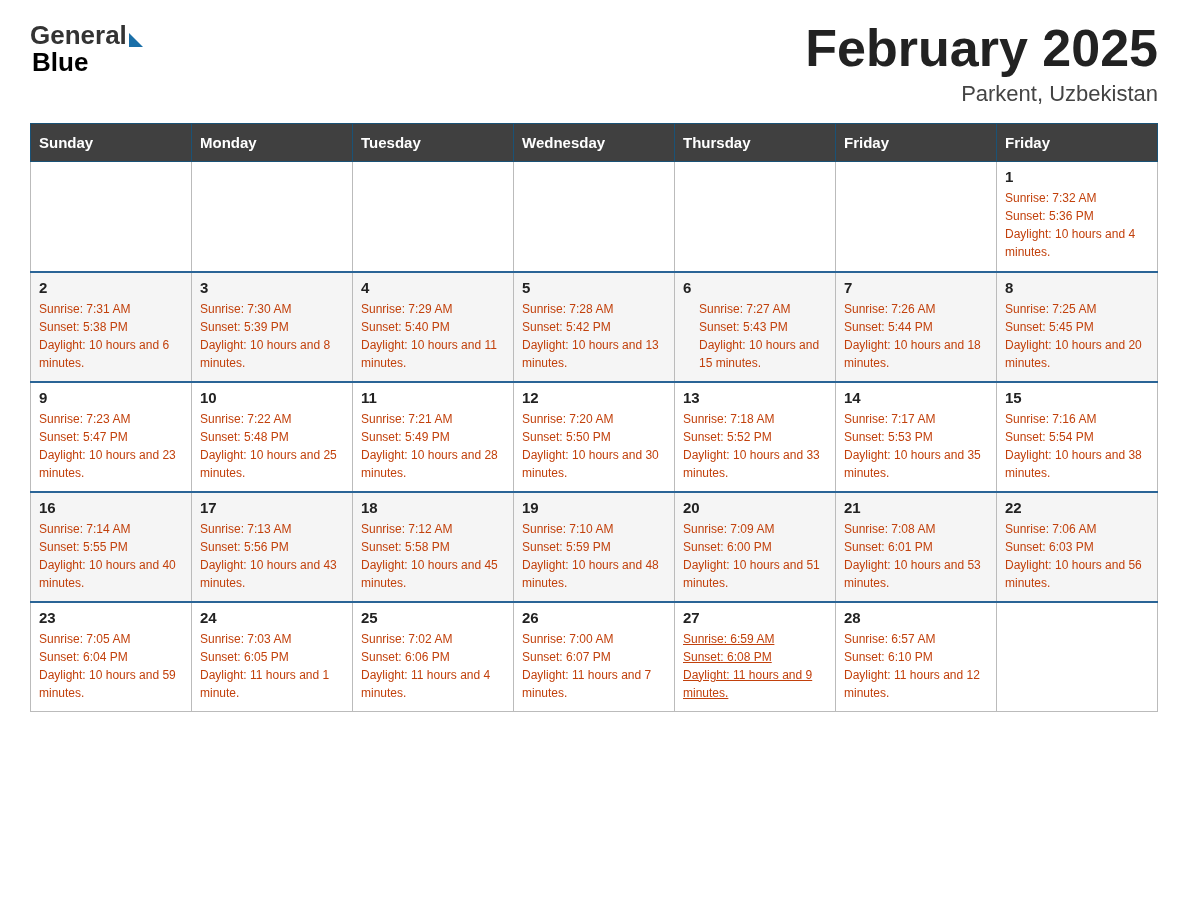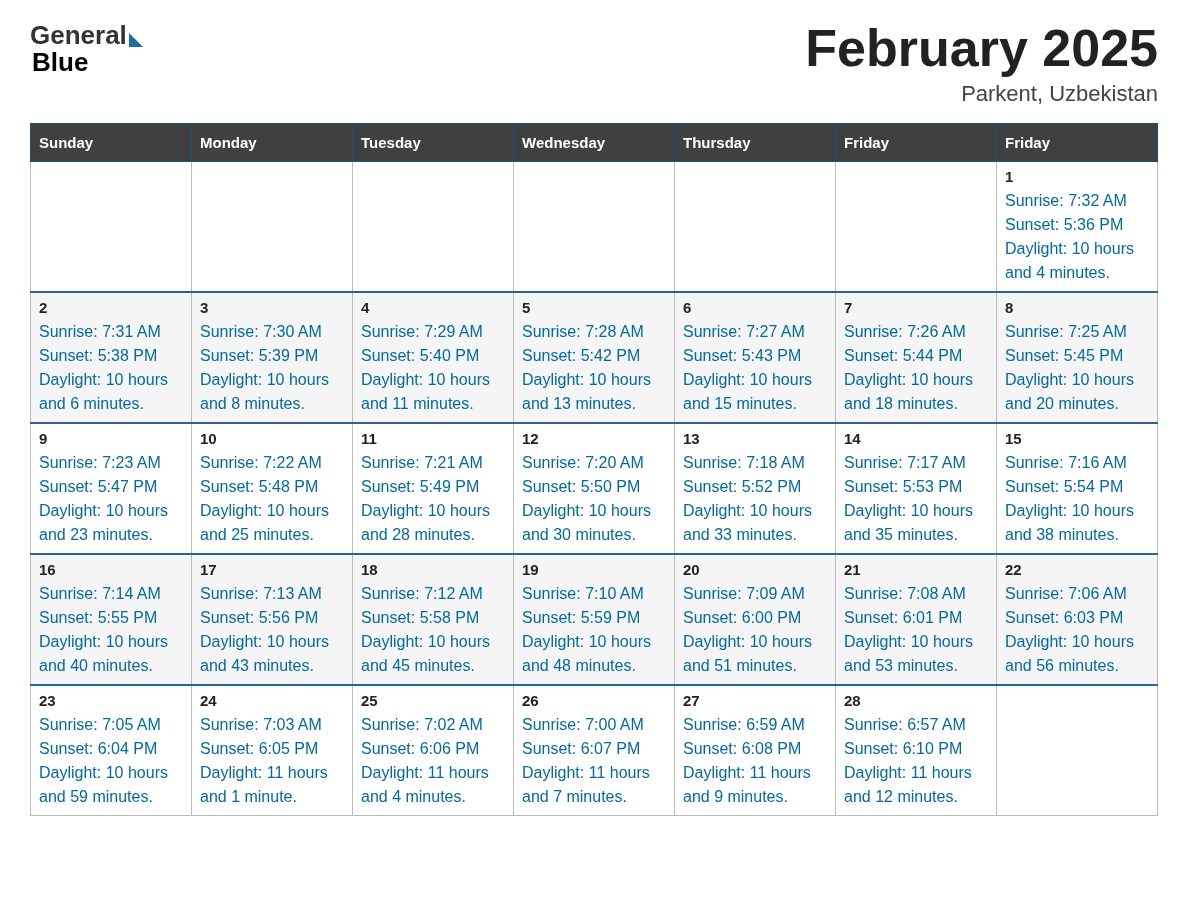--- a/index.html
+++ b/index.html
@@ -82,22 +82,22 @@
       min-height: 110px;
       height: 110px;
     }
     .day-number {
       font-size: 15px;
       font-weight: bold;
       color: #222;
       margin-bottom: 4px;
     }
     .day-info {
-      font-size: 16px;
-      color: #0369a1;
+      font-size: 12px;
+      color: #c2410c;
       line-height: 1.5;
     }
     .empty-cell {
       background: #f9f9f9;
     }
     .calendar tbody tr:nth-child(odd) td {
       background: #fff;
     }
     .calendar tbody tr:nth-child(even) td {
       background: #f5f5f5;
@@ -170,21 +170,21 @@
 Daylight: 10 hours and 11 minutes.</div>
         </td>
         <td>
           <div class="day-number">5</div>
           <div class="day-info" style="white-space: pre-line;">Sunrise: 7:28 AM
 Sunset: 5:42 PM
 Daylight: 10 hours and 13 minutes.</div>
         </td>
         <td>
           <div class="day-number">6</div>
-          <div class="day-info" style="white-space: pre-line;">Sunrise: 7:27 AM
+          <div class="day-info" style="white-space: pre-line; margin-left: 16px;">Sunrise: 7:27 AM
 Sunset: 5:43 PM
 Daylight: 10 hours and 15 minutes.</div>
         </td>
         <td>
           <div class="day-number">7</div>
           <div class="day-info" style="white-space: pre-line;">Sunrise: 7:26 AM
 Sunset: 5:44 PM
 Daylight: 10 hours and 18 minutes.</div>
         </td>
         <td>
@@ -302,21 +302,21 @@
 Daylight: 11 hours and 4 minutes.</div>
         </td>
         <td>
           <div class="day-number">26</div>
           <div class="day-info" style="white-space: pre-line;">Sunrise: 7:00 AM
 Sunset: 6:07 PM
 Daylight: 11 hours and 7 minutes.</div>
         </td>
         <td>
           <div class="day-number">27</div>
-          <div class="day-info" style="white-space: pre-line;">Sunrise: 6:59 AM
+          <div class="day-info" style="white-space: pre-line; text-decoration: underline;">Sunrise: 6:59 AM
 Sunset: 6:08 PM
 Daylight: 11 hours and 9 minutes.</div>
         </td>
         <td>
           <div class="day-number">28</div>
           <div class="day-info" style="white-space: pre-line;">Sunrise: 6:57 AM
 Sunset: 6:10 PM
 Daylight: 11 hours and 12 minutes.</div>
         </td>
         <td class="empty-cell"></td>

